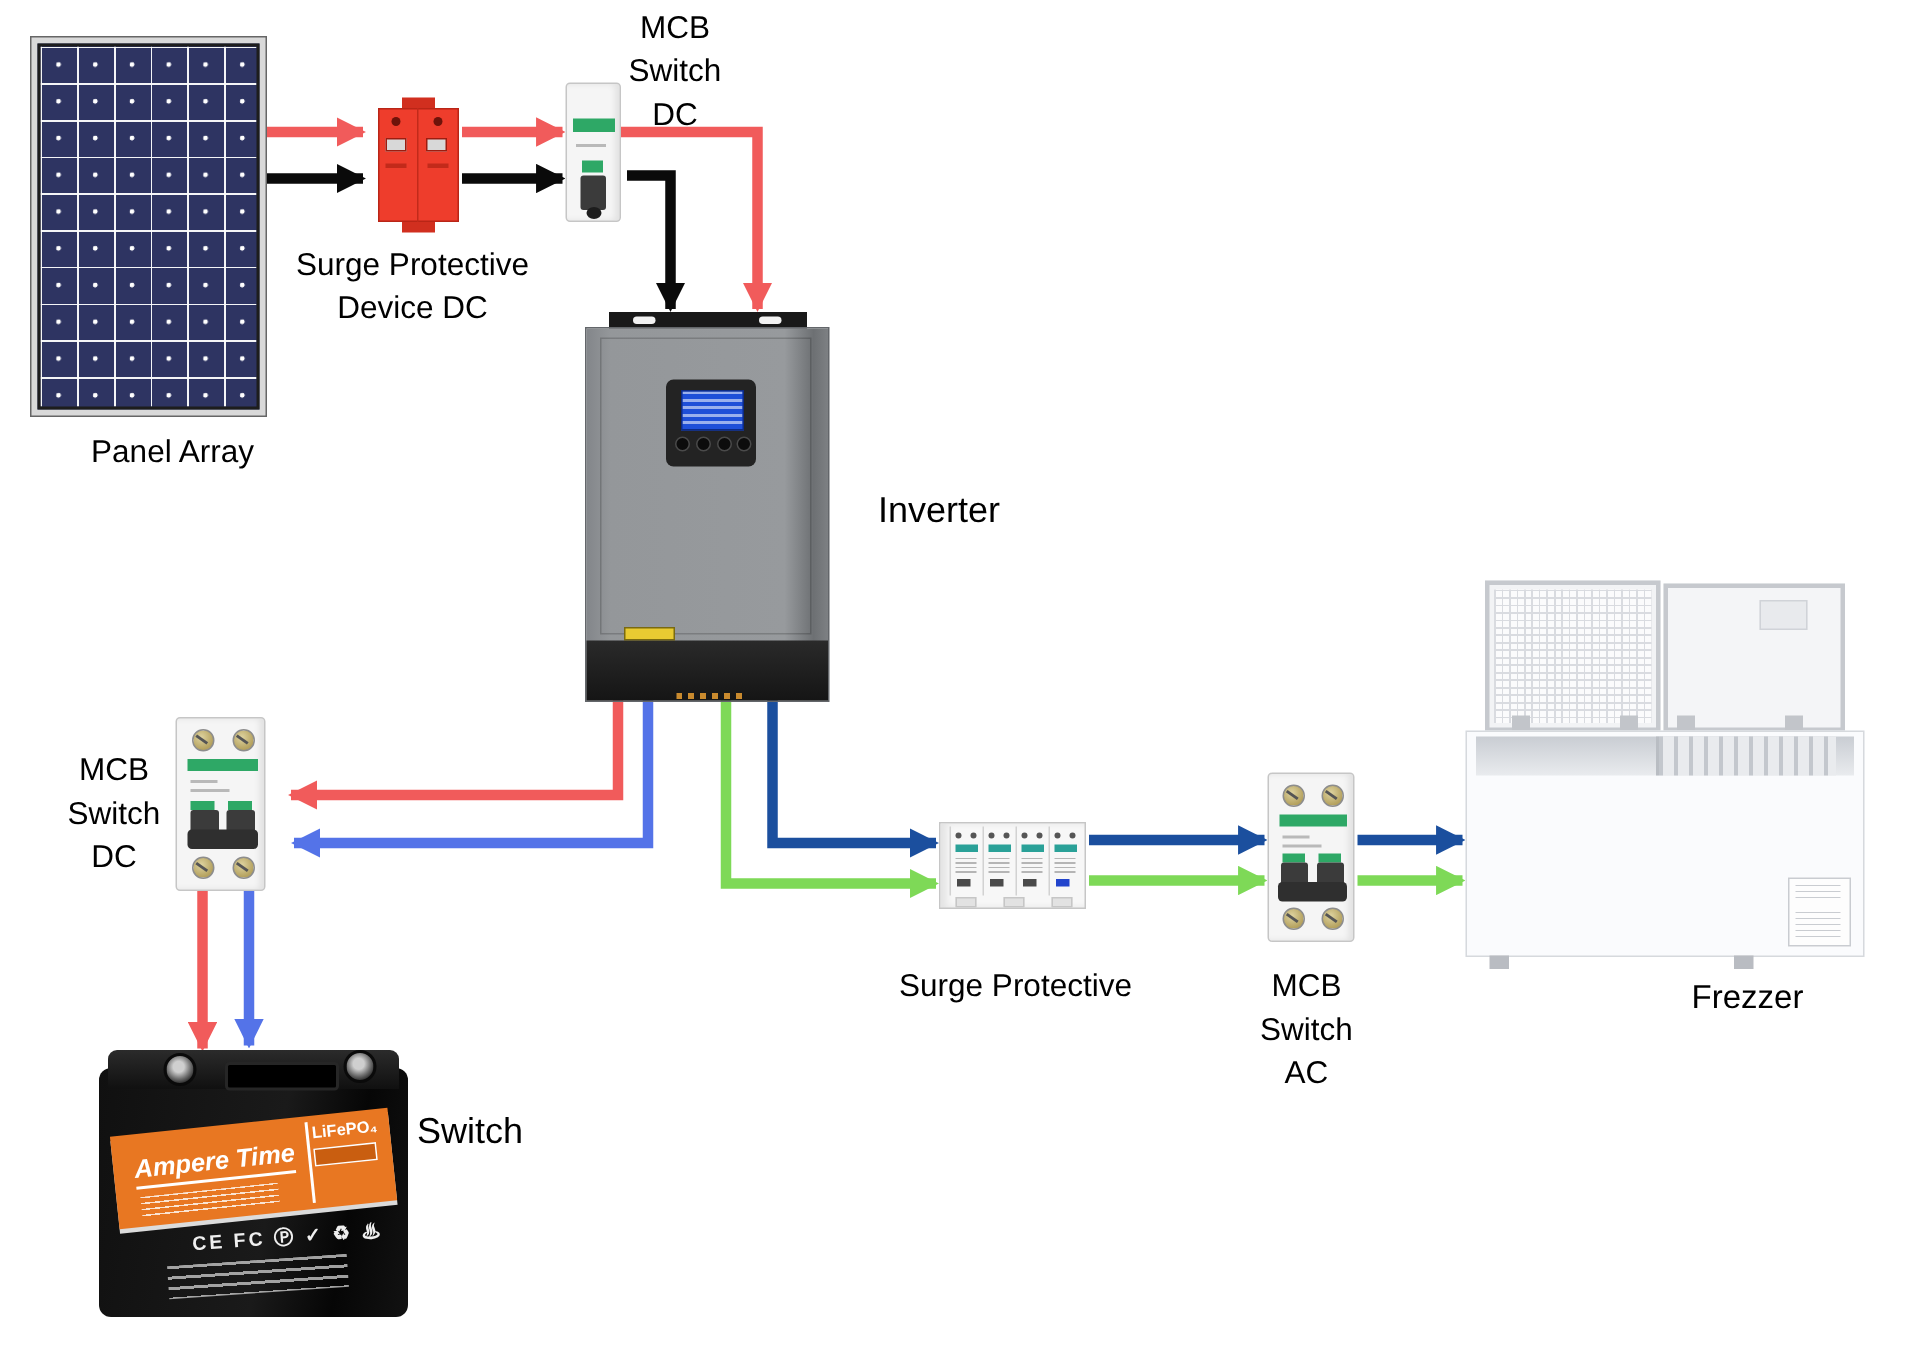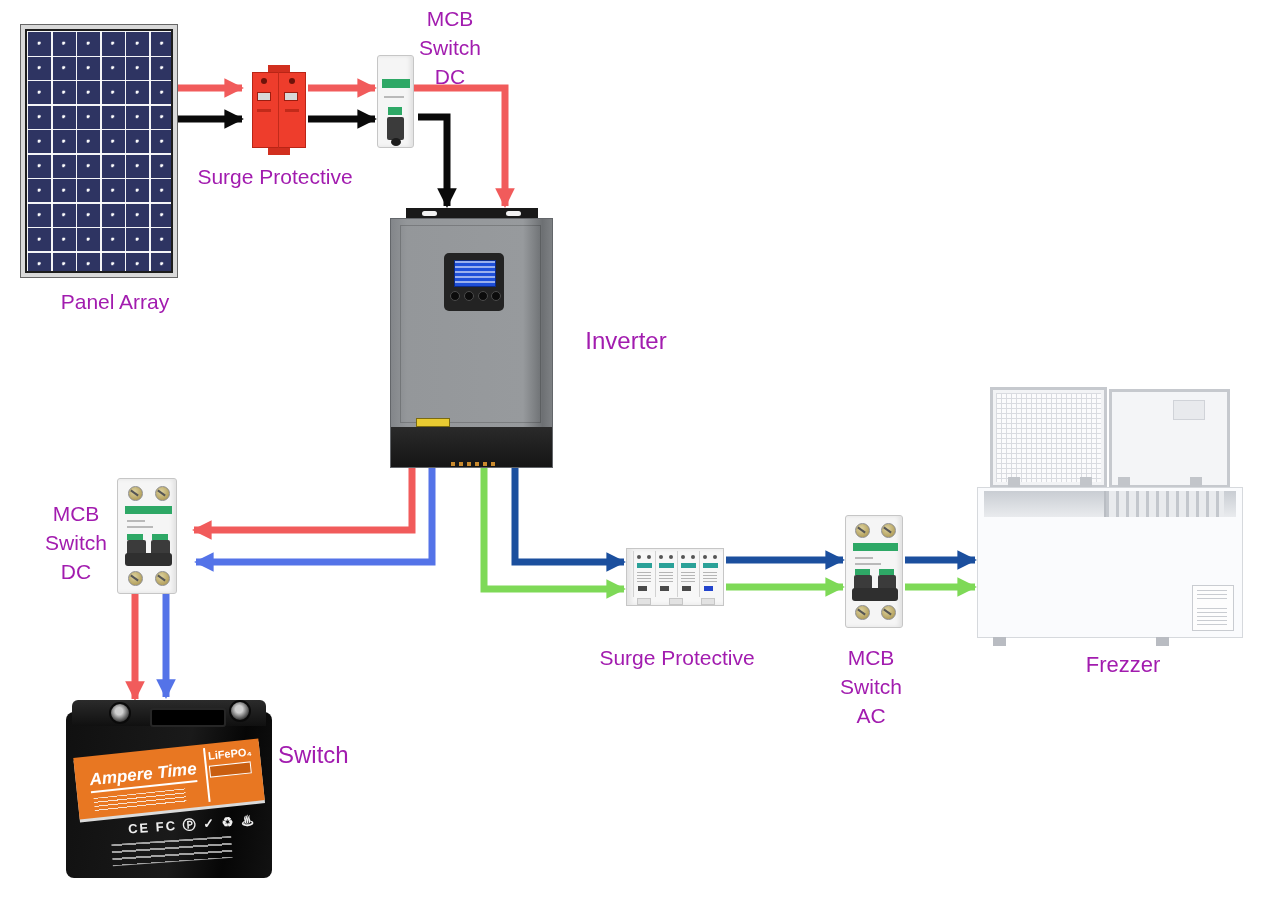--- a/index.html
+++ b/index.html
@@ -3,21 +3,21 @@
 <meta charset="utf-8">
 <style>
   html,body{margin:0;padding:0;background:#ffffff;}
   .canvas{
     position:relative;width:1280px;height:904px;background:#ffffff;overflow:hidden;
     font-family:"Liberation Sans", sans-serif;color:#3d3d3d;
   }
   .abs{position:absolute;}
   #wires{position:absolute;left:0;top:0;width:1280px;height:904px;z-index:1;}
   .device{position:absolute;z-index:2;}
-  .lbl{position:absolute;z-index:3;font-size:21px;line-height:29px;color:#a21caf;text-align:center;}
+  .lbl{position:absolute;z-index:3;font-size:21px;line-height:29px;color:#000000;text-align:center;}
   .lbl.big{font-size:24px;}
 
   
   .panel-frame{left:20px;top:24px;width:158px;height:254px;border:1px solid #666;
     background:#d9d9d9;padding:4px;box-sizing:border-box;}
   .panel-cells{width:100%;height:100%;border:2px solid #1d1d1d;box-sizing:border-box;
     background-color:#2e3462;
     background-image:
       repeating-linear-gradient(to right, rgba(255,255,255,.95) 0 1px, transparent 1px 24.5px),
       repeating-linear-gradient(to bottom, rgba(255,255,255,.95) 0 1px, transparent 1px 24.5px),
@@ -175,20 +175,21 @@
     <div class="split"></div>
     <div class="scr" style="left:9px;"></div>
     <div class="scr" style="left:37px;"></div>
     <div class="win" style="left:5px;"></div>
     <div class="win" style="left:32px;"></div>
     <div class="mark" style="left:5px;"></div>
     <div class="mark" style="left:33px;"></div>
   </div>
   <div class="lbl" style="left:185px;top:162px;width:180px;">
     <div>Surge Protective</div>
+    <div>Device DC</div>
   </div>
 
   <div class="abs device brk mcb-top">
     <div class="gstripe" style="left:4px;top:23px;width:28px;height:9px;"></div>
     <div class="facemark" style="left:6px;top:40px;width:20px;"></div>
     <div class="gstripe" style="left:10px;top:51px;width:14px;height:8px;"></div>
     <div class="toggle" style="left:9px;top:61px;width:17px;height:23px;"></div>
     <div class="toggle" style="left:13px;top:82px;width:10px;height:8px;border-radius:50%;background:#1d1d1d;"></div>
   </div>
   <div class="lbl" style="left:400px;top:4px;width:100px;">
@@ -330,15 +331,15 @@
     <div class="frz-inner"></div>
     <div class="frz-baskets"></div>
     <div class="frz-split"></div>
     <div class="frz-ctl">
       <div class="frz-ctl-txt"></div>
       <div class="frz-vent"></div>
     </div>
   </div>
   <div class="abs device frz-foot" style="left:993px;"></div>
   <div class="abs device frz-foot" style="left:1156px;"></div>
-  <div class="lbl" style="left:1068px;top:650px;width:110px;font-size:22px;">Frezzer</div>
+  <div class="lbl" style="left:1110px;top:650px;width:110px;font-size:22px;">Frezzer</div>
 
 </div>
 
 </body></html>

